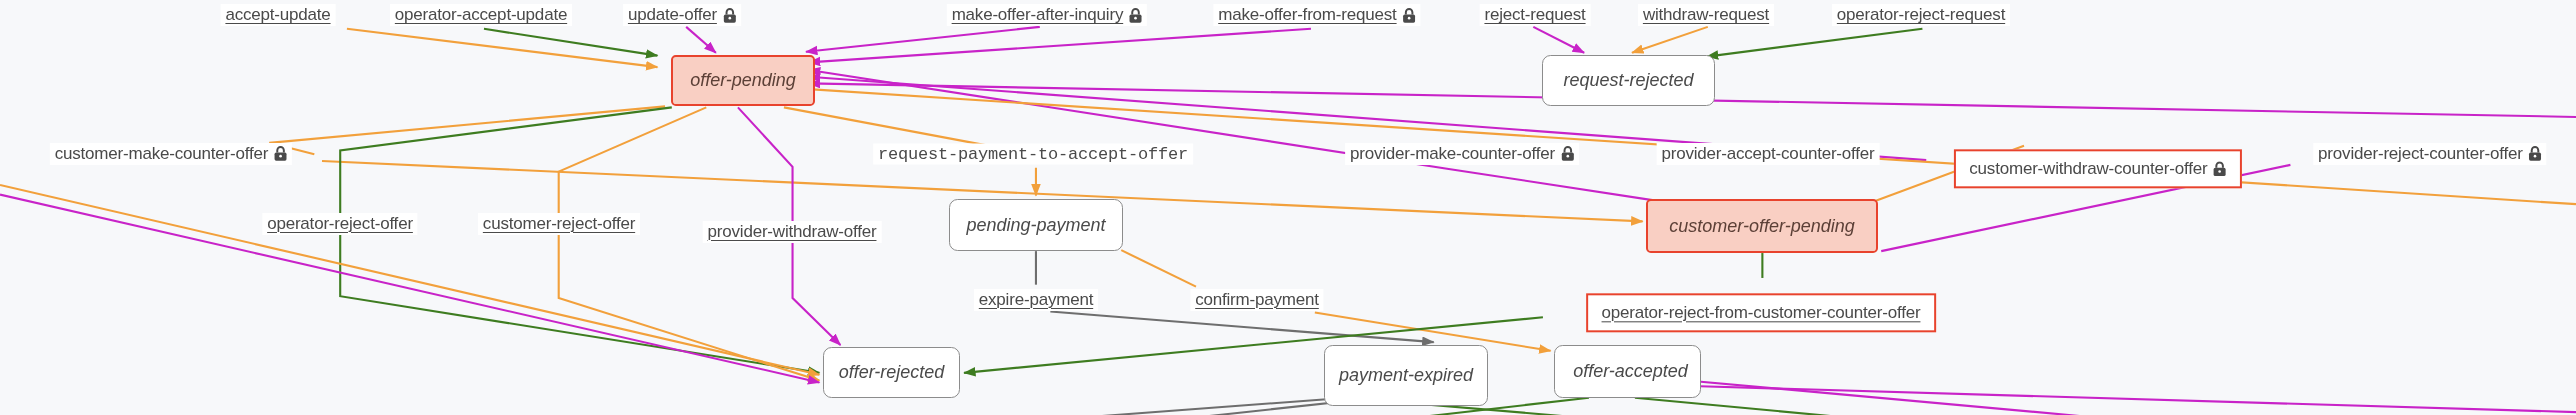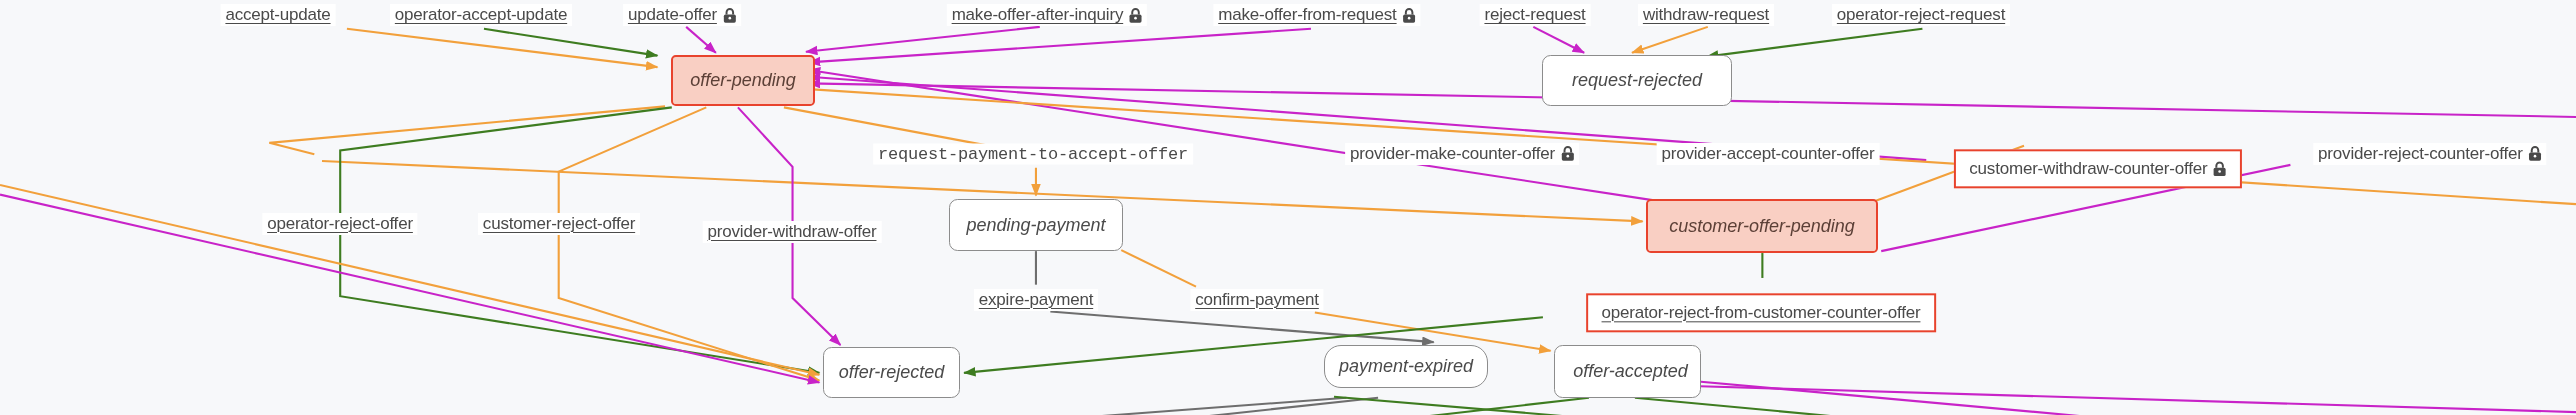--- a/index.html
+++ b/index.html
@@ -69,33 +69,33 @@
       <polyline points="1438,415 1262,434" fill="none" stroke="#6e6e6e" stroke-width="2.2"></polyline>
       <polyline points="1392,414 1630,434" fill="none" stroke="#3e7c20" stroke-width="2.2"></polyline>
       <polyline points="1658,415 1492,434" fill="none" stroke="#3e7c20" stroke-width="2.2"></polyline>
       <polyline points="1706,415 1910,434" fill="none" stroke="#3e7c20" stroke-width="2.2"></polyline>
       <polyline points="1772,398 2170,434" fill="none" stroke="#c823c8" stroke-width="2.2"></polyline>
       <polyline points="1774,403 2688,430" fill="none" stroke="#c823c8" stroke-width="2.2"></polyline>
     </svg>
     <div class="state highlight" style="left: 662px; top: 55px; width: 144px; height: 51px; margin-left: 9px;">
       <span>offer-pending</span>
     </div>
-    <div class="state" style="left: 1542px; top: 55px; width: 190px; height: 51px;">
+    <div class="state" style="left: 1542px; top: 55px; width: 173px; height: 51px;">
       <span>request-rejected</span>
     </div>
     <div class="state" style="left: 949px; top: 199px; width: 174px; height: 52px;">
       <span>pending-payment</span>
     </div>
     <div class="state highlight" style="left: 1646px; top: 199px; width: 232px; height: 54px;">
       <span>customer-offer-pending</span>
     </div>
     <div class="state" style="left: 823px; top: 347px; width: 137px; height: 51px;">
       <span>offer-rejected</span>
     </div>
-    <div class="state" style="left: 1324px; top: 345px; width: 164px; height: 43px; border-radius: 17px;">
+    <div class="state" style="left: 1324px; top: 345px; width: 164px; height: 61px;">
       <span>payment-expired</span>
     </div>
     <div class="state" style="left: 1554px; top: 345px; width: 147px; height: 53px; padding-left: 6px;">
       <span>offer-accepted</span>
     </div>
     <div class="tlabel underline" style="left: 278px; top: 15.3px;">
       <span class="txt">accept-update</span>
     </div>
     <div class="tlabel underline" style="left: 481px; top: 15.3px;">
       <span class="txt">operator-accept-update</span>
@@ -125,20 +125,28 @@
       </svg>
     </div>
     <div class="tlabel underline" style="left: 1535px; top: 15.3px;">
       <span class="txt">reject-request</span>
     </div>
     <div class="tlabel underline" style="left: 1706px; top: 15.3px;">
       <span class="txt">withdraw-request</span>
     </div>
     <div class="tlabel underline" style="left: 1921px; top: 15.3px;">
       <span class="txt">operator-reject-request</span>
+    </div>
+    <div class="tlabel" style="left: 171px; top: 154px;">
+      <span class="txt">customer-make-counter-offer</span>
+      <svg width="13.4" height="15.3" viewBox="0 0 12 14" class="lock">
+        <path d="M3 6 V4 a3 3 0 0 1 6 0 V6" fill="none" stroke="#4a4a4a" stroke-width="1.8"></path>
+        <rect x="0.5" y="6" width="11" height="7.5" rx="1.5" fill="#4a4a4a"></rect>
+        <circle cx="6" cy="9.3" r="1.2" fill="#ffffff"></circle>
+      </svg>
     </div>
     <div class="tlabel" style="left: 1033px; top: 154px; font-family: Liberation Mono, monospace;">
       <span class="txt">request-payment-to-accept-offer</span>
     </div>
     <div class="tlabel" style="left: 1462px; top: 154px;">
       <span class="txt">provider-make-counter-offer</span>
       <svg width="13.4" height="15.3" viewBox="0 0 12 14" class="lock">
         <path d="M3 6 V4 a3 3 0 0 1 6 0 V6" fill="none" stroke="#4a4a4a" stroke-width="1.8"></path>
         <rect x="0.5" y="6" width="11" height="7.5" rx="1.5" fill="#4a4a4a"></rect>
         <circle cx="6" cy="9.3" r="1.2" fill="#ffffff"></circle>

